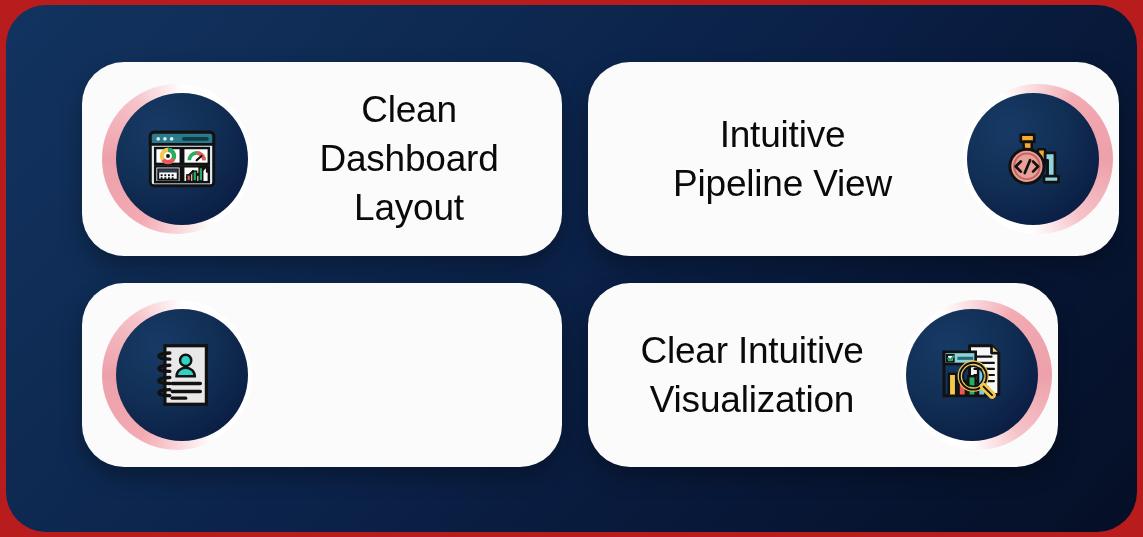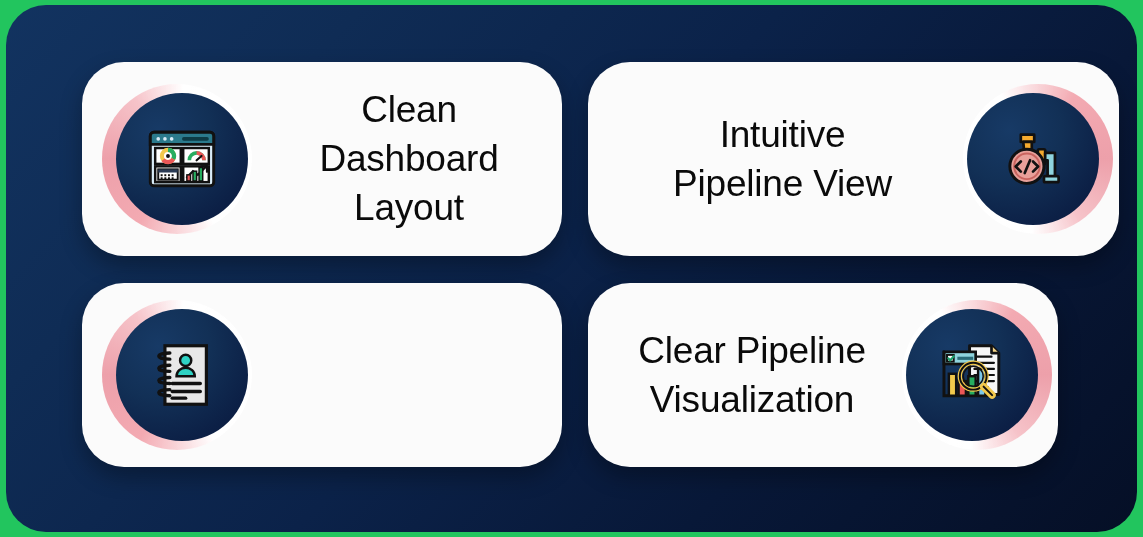--- a/index.html
+++ b/index.html
@@ -1,19 +1,19 @@
 <!DOCTYPE html>
 <html><head>
 <meta charset="utf-8">
 <style>
   html,body{margin:0;padding:0;background:#ffffff;}
   body{width:1143px;height:537px;overflow:hidden;
        font-family:"Liberation Sans","DejaVu Sans",sans-serif;}
 
-  .stage{position:relative;width:1143px;height:537px;background:#22c55e;}
+  .stage{position:relative;width:1143px;height:537px;background:#b91c1c;}
 
   
   .panel{
     position:absolute;left:6px;top:5px;width:1131px;height:527px;
     border-radius:40px;
     background:linear-gradient(133deg,#123360 0%,#0f2c55 22%,#0b2249 48%,#081838 72%,#050f26 100%);
   }
 
   
   .grid{position:absolute;left:0;top:0;width:1143px;height:537px;}
@@ -180,21 +180,21 @@
               <path d="M24 39h23"></path>
               <path d="M24 45.5h23"></path>
               <path d="M24 51h11"></path>
             </g>
           </svg>
         </div>
       </div>
     </div>
 
     <div class="card c4">
-      <div class="card-text">Clear Pipeline
+      <div class="card-text">Clear Intuitive
 Visualization</div>
       <div class="badge">
         <div class="ring"></div>
         <div class="disc">
           <svg class="glyph" viewBox="0 0 64 64">
 
             <path d="M30 8h18l6 6v34H30z" fill="#f7f7f7" stroke="#111" stroke-width="2.4" stroke-linejoin="round"></path>
             <path d="M48 8v6h6" fill="#f6d78a" stroke="#111" stroke-width="2.2" stroke-linejoin="round"></path>
             <g stroke="#111" stroke-width="1.8" stroke-linecap="round">
               <path d="M34 17h14"></path>

